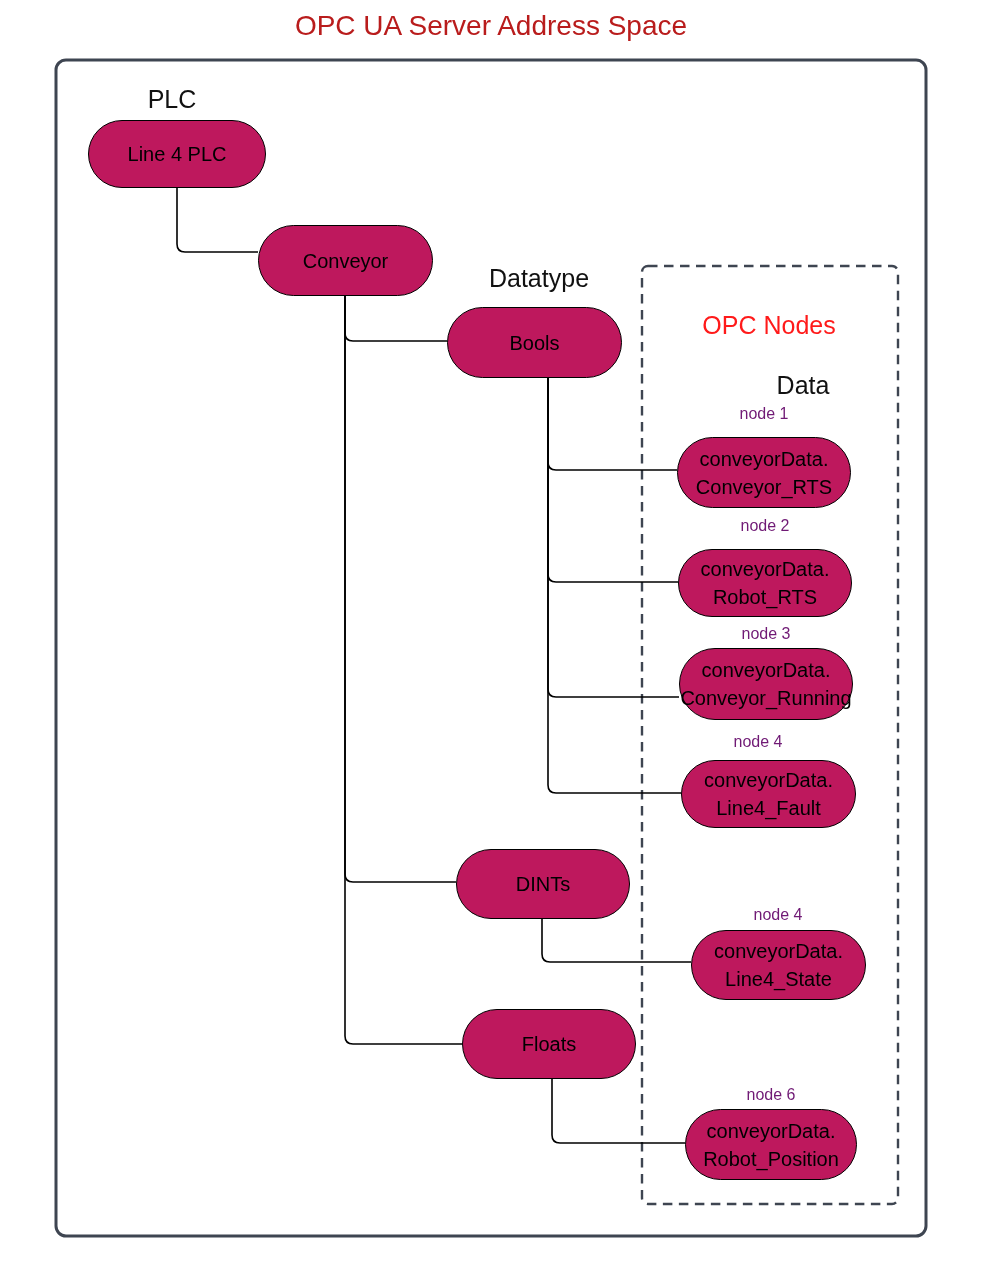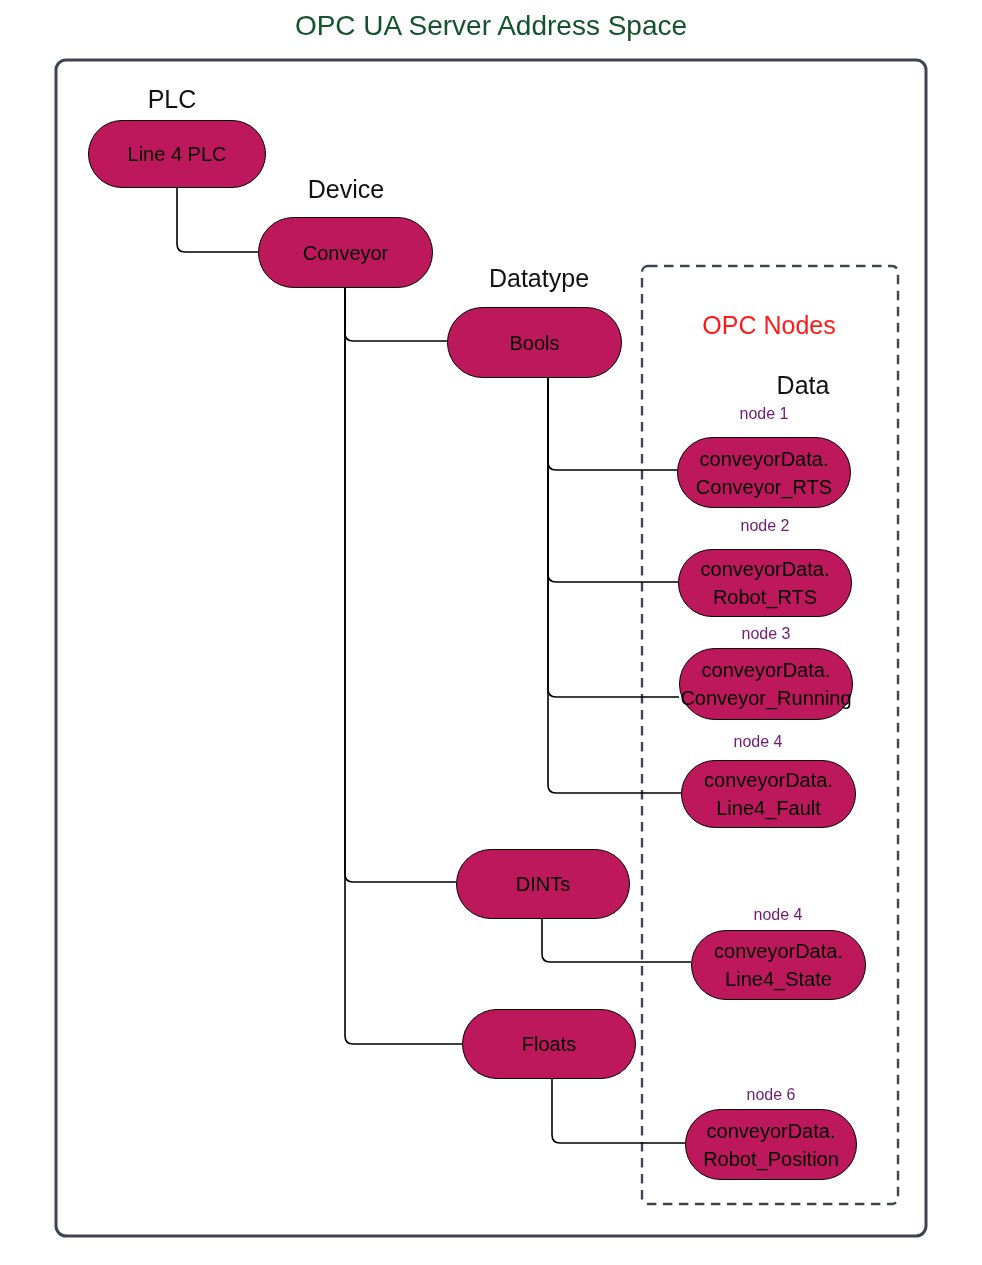--- a/index.html
+++ b/index.html
@@ -19,21 +19,21 @@
   .wires {
     position: absolute;
     left: 0; top: 0;
     width: 982px; height: 1265px;
   }
   .diagram-title {
     position: absolute;
     left: 0; top: 10px; width: 982px;
     text-align: center;
     font-size: 28px;
-    color: #14532d;
+    color: #b91c1c;
   }
   .section-label {
     position: absolute;
     text-align: center;
     font-size: 25px;
     color: #111111;
   }
   .pill {
     position: absolute;
     box-sizing: border-box;
@@ -58,21 +58,21 @@
     color: #701a75;
   }
   
   #lbl-plc      { left: 72px;  top: 85px;  width: 200px; }
   #lbl-device   { left: 246px; top: 175px; width: 200px; }
   #lbl-datatype { left: 439px; top: 264px; width: 200px; }
   #lbl-opcnodes { left: 649px; top: 311px; width: 240px; color: #ff1a1a; }
   #lbl-data     { left: 703px; top: 371px; width: 200px; }
   
   #pill-line4plc { left: 88px;  top: 120px;  width: 178px; height: 68px; }
-  #pill-conveyor { left: 258px; top: 217px;  width: 175px; height: 71px; }
+  #pill-conveyor { left: 258px; top: 225px;  width: 175px; height: 71px; }
   #pill-bools    { left: 447px; top: 307px;  width: 175px; height: 71px; }
   #pill-dints    { left: 456px; top: 849px;  width: 174px; height: 70px; }
   #pill-floats   { left: 462px; top: 1009px; width: 174px; height: 70px; }
   
   #pill-n1 { left: 677px; top: 437px;  width: 174px; height: 71px; }
   #pill-n2 { left: 678px; top: 549px;  width: 174px; height: 68px; }
   #pill-n3 { left: 679px; top: 648px;  width: 174px; height: 72px; }
   #pill-n4 { left: 681px; top: 760px;  width: 175px; height: 68px; }
   #pill-n5 { left: 691px; top: 930px;  width: 175px; height: 70px; }
   #pill-n6 { left: 685px; top: 1109px; width: 172px; height: 71px; }
@@ -105,21 +105,20 @@
       <path d="M548,378 V462 Q548,470 556,470 H677"></path>
       <path d="M548,378 V574 Q548,582 556,582 H678"></path>
       <path d="M548,378 V689 Q548,697 556,697 H679"></path>
       <path d="M548,378 V785 Q548,793 556,793 H681"></path>
       <path d="M542,919 V954 Q542,962 550,962 H691"></path>
       <path d="M552,1079 V1135 Q552,1143 560,1143 H685"></path>
     </g>
   </svg>
 
   <div class="section-label" id="lbl-plc">PLC</div>
-  <div class="section-label" id="lbl-device">Device</div>
   <div class="section-label" id="lbl-datatype">Datatype</div>
   <div class="section-label" id="lbl-opcnodes">OPC Nodes</div>
   <div class="section-label" id="lbl-data">Data</div>
 
   <div class="pill" id="pill-line4plc">
     <span>Line 4 PLC</span>
   </div>
   <div class="pill" id="pill-conveyor">
     <span>Conveyor</span>
   </div>

